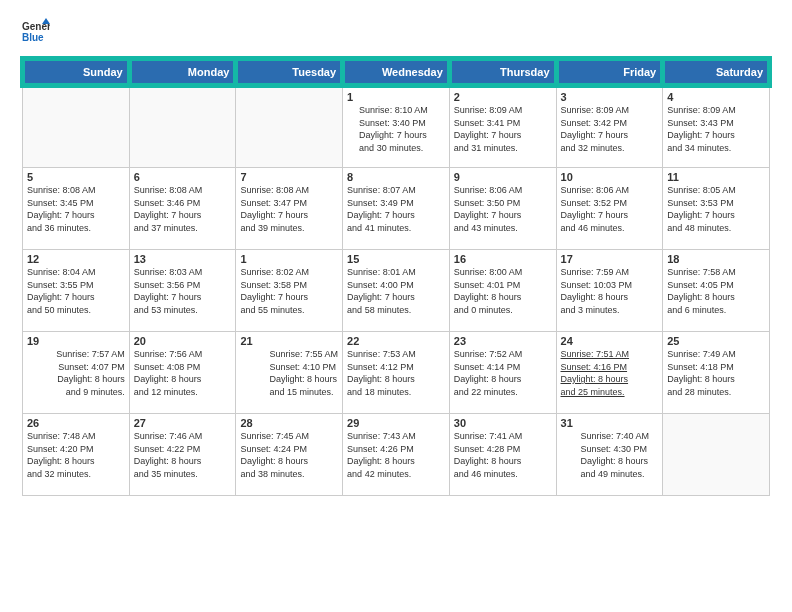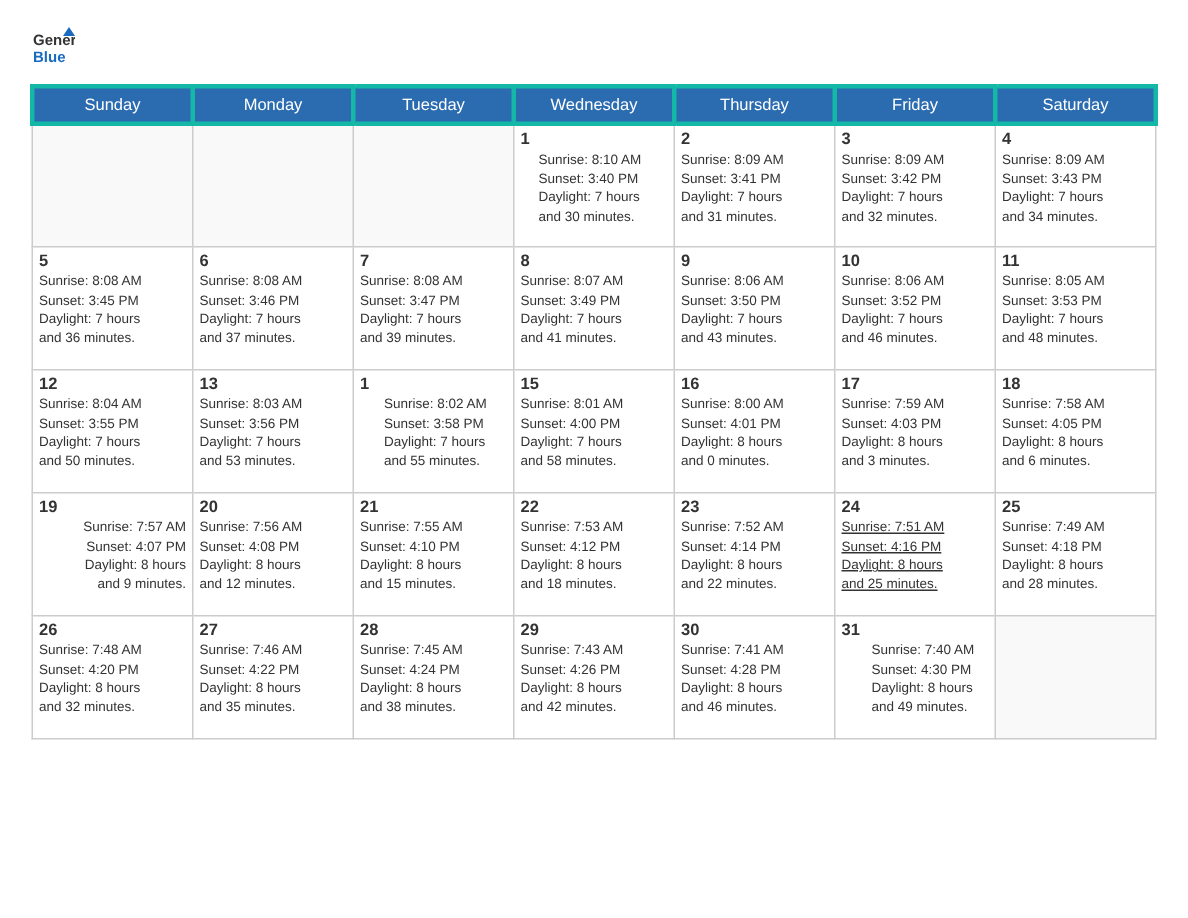--- a/index.html
+++ b/index.html
@@ -47,24 +47,24 @@
     }
     .calendar {
       width: 100%;
       border-collapse: collapse;
       font-size: 9.5px;
     }
     .calendar th {
       background: #2b6cb0;
       color: white;
       padding: 5px 4px;
-      text-align: center;
+      text-align: right;
       font-size: 11px;
-      font-weight: normal;
-      border: 3px solid #14b8a6;
+      font-weight: bold;
+      border: 5px solid #14b8a6;
     }
     .calendar td {
       border: 1px solid #ccc;
       vertical-align: top;
       padding: 3px 4px;
       width: calc(100% / 7);
       height: 82px;
       background: white;
     }
     .calendar td.empty {
@@ -208,21 +208,21 @@
           </td>
           <td>
             <span class="day-num">13</span>
             <div class="day-info" style="white-space: pre-line;">Sunrise: 8:03 AM
 Sunset: 3:56 PM
 Daylight: 7 hours
 and 53 minutes.</div>
           </td>
           <td>
             <span class="day-num">1</span>
-            <div class="day-info" style="white-space: pre-line; margin-left: 16px;">Sunrise: 8:02 AM
+            <div class="day-info" style="white-space: pre-line;">Sunrise: 8:02 AM
 Sunset: 3:58 PM
 Daylight: 7 hours
 and 55 minutes.</div>
           </td>
           <td>
             <span class="day-num">15</span>
             <div class="day-info" style="white-space: pre-line;">Sunrise: 8:01 AM
 Sunset: 4:00 PM
 Daylight: 7 hours
 and 58 minutes.</div>
@@ -230,21 +230,21 @@
           <td>
             <span class="day-num">16</span>
             <div class="day-info" style="white-space: pre-line;">Sunrise: 8:00 AM
 Sunset: 4:01 PM
 Daylight: 8 hours
 and 0 minutes.</div>
           </td>
           <td>
             <span class="day-num">17</span>
             <div class="day-info" style="white-space: pre-line;">Sunrise: 7:59 AM
-Sunset: 4:03 PM
+Sunset: 10:03 PM
 Daylight: 8 hours
 and 3 minutes.</div>
           </td>
           <td>
             <span class="day-num">18</span>
             <div class="day-info" style="white-space: pre-line;">Sunrise: 7:58 AM
 Sunset: 4:05 PM
 Daylight: 8 hours
 and 6 minutes.</div>
           </td>
@@ -259,21 +259,21 @@
           </td>
           <td>
             <span class="day-num">20</span>
             <div class="day-info" style="white-space: pre-line;">Sunrise: 7:56 AM
 Sunset: 4:08 PM
 Daylight: 8 hours
 and 12 minutes.</div>
           </td>
           <td>
             <span class="day-num">21</span>
-            <div class="day-info" style="white-space: pre-line;">Sunrise: 7:55 AM
+            <div class="day-info" style="white-space: pre-line; margin-left: 29px;">Sunrise: 7:55 AM
 Sunset: 4:10 PM
 Daylight: 8 hours
 and 15 minutes.</div>
           </td>
           <td>
             <span class="day-num">22</span>
             <div class="day-info" style="white-space: pre-line;">Sunrise: 7:53 AM
 Sunset: 4:12 PM
 Daylight: 8 hours
 and 18 minutes.</div>

